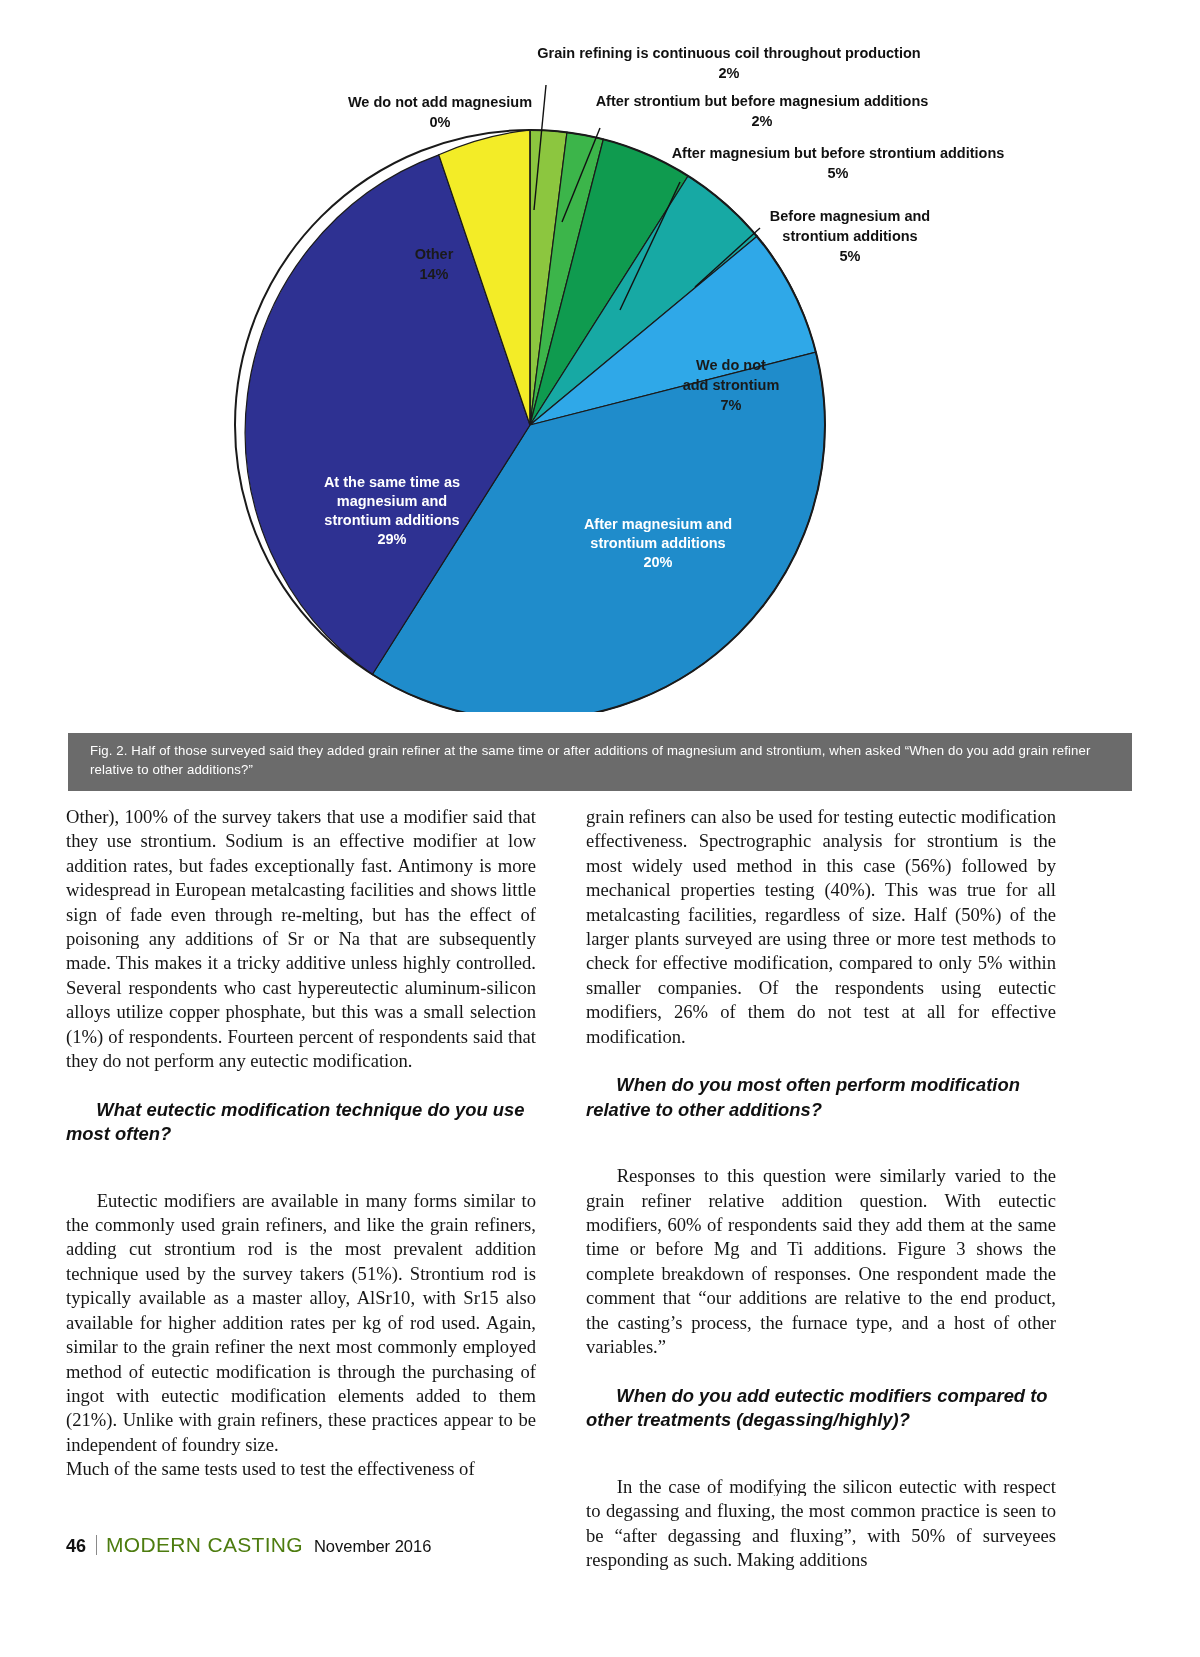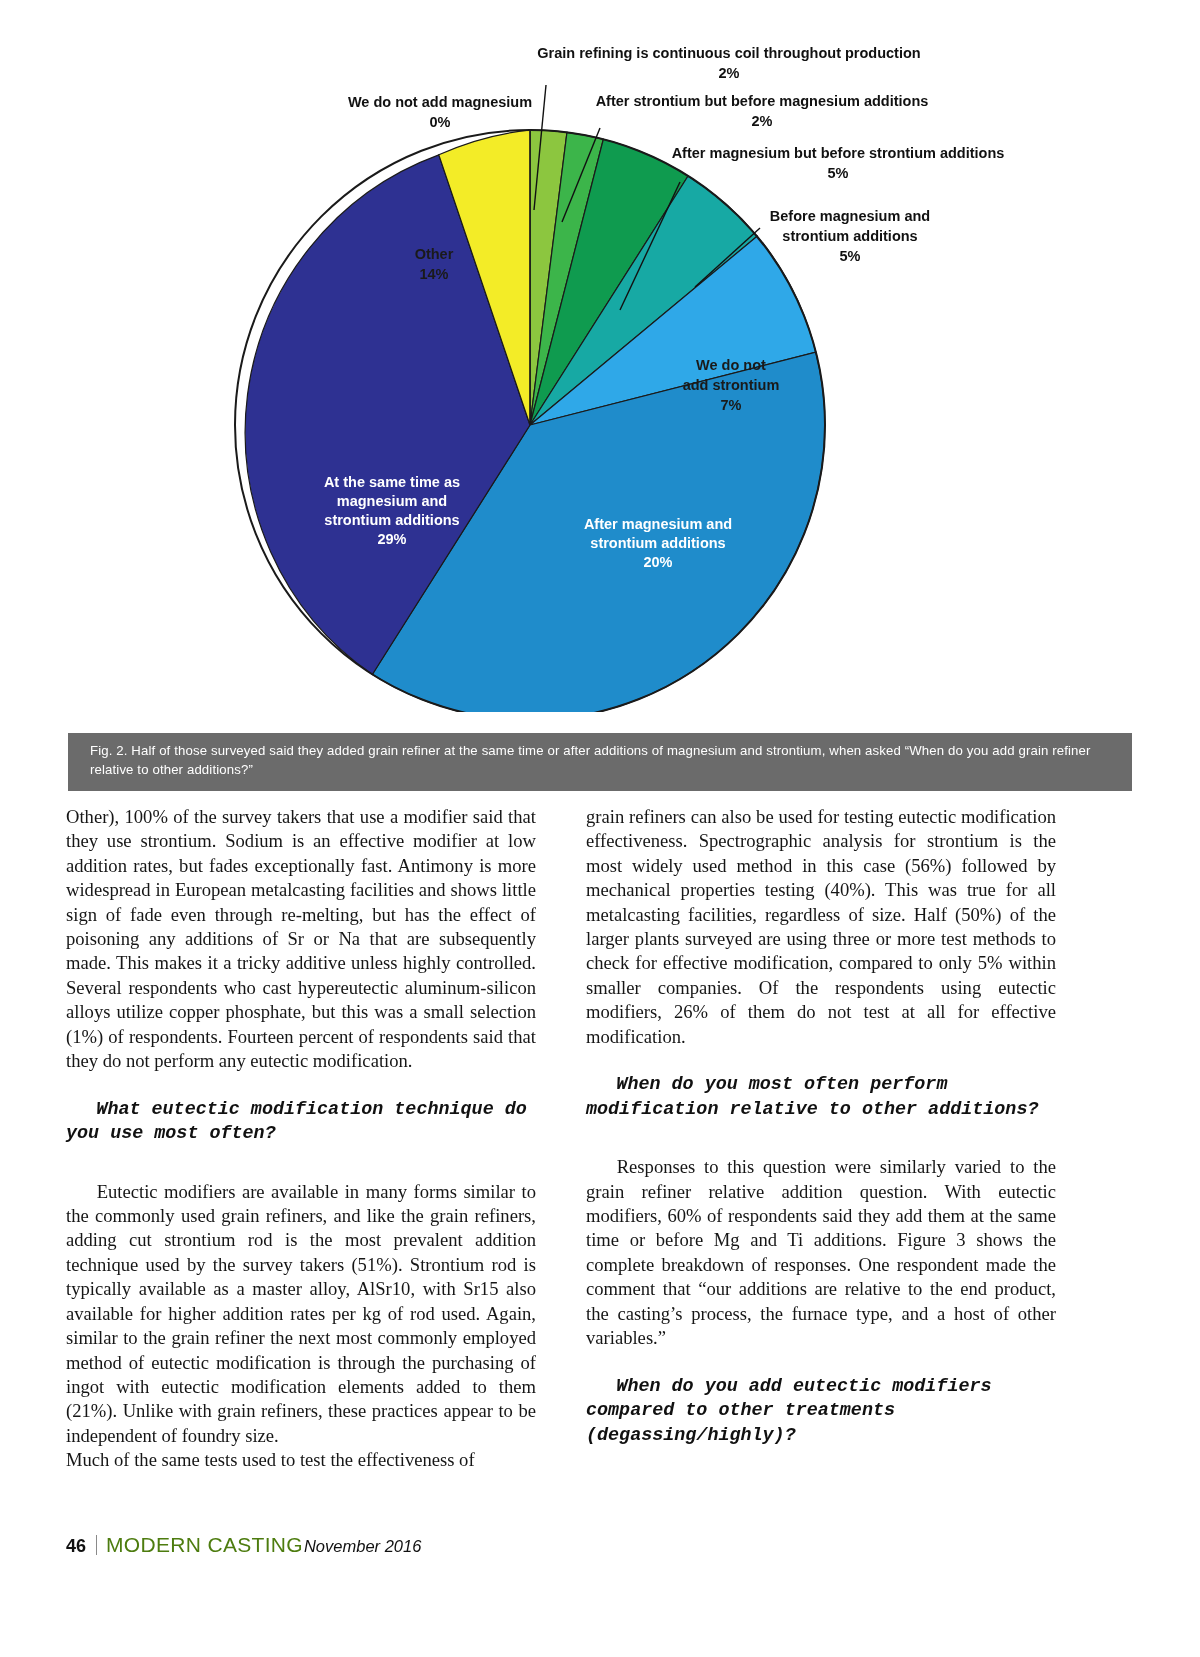--- a/index.html
+++ b/index.html
@@ -89,30 +89,30 @@
     text-align: justify;
     margin: 0 0 0 0;
     text-indent: 0;
     color: #161616;
     -webkit-hyphens: none;
     hyphens: none;
   }
   .para.indent { text-indent: 1.65em; }
 
   .subhead {
-    font-family: Liberation Mono, monospace;
+    font-family: Liberation Sans, sans-serif;
     font-style: italic;
     font-weight: bold;
     font-size: 18.4px;
     line-height: 24.4px;
     color: #111111;
     margin: 24.4px 0 0 0;
     text-indent: 1.65em;
   }
-  .subhead + .para { margin-top: 33px; }
+  .subhead + .para { margin-top: 42px; }
 
   
   #footer {
     position: absolute;
     left: 66px;
     top: 1497px;
     width: 1066px;
     height: 60px;
     display: flex;
     align-items: flex-end;
@@ -147,22 +147,21 @@
   #footer-pub {
     font-family: "Liberation Sans", sans-serif;
     font-size: 21px;
     color: #4d7c0f;
     letter-spacing: 0.015em;
   }
   #footer-issue {
     font-family: "Liberation Sans", sans-serif;
     font-size: 16.5px;
     color: #111111;
-    margin-left: 1px;
-    font-style: italic;
+    margin-left: 11px;
   }
 </style>
 </head>
 <body>
 
 <div id="figure-area">
 
   <svg id="pie-svg" width="1200" height="712" viewBox="0 0 1200 712">
 
     <g>
@@ -243,20 +242,21 @@
     <p class="subhead">What eutectic modification technique do you use most often?</p>
     <p class="para indent">Eutectic modifiers are available in many forms similar to the commonly used grain refiners, and like the grain refiners, adding cut strontium rod is the most prevalent addition technique used by the survey takers (51%). Strontium rod is typically available as a master alloy, AlSr10, with Sr15 also available for higher addition rates per kg of rod used. Again, similar to the grain refiner the next most commonly employed method of eutectic modification is through the purchasing of ingot with eutectic modification elements added to them (21%). Unlike with grain refiners, these practices appear to be independent of foundry size.</p>
     <p class="para">Much of the same tests used to test the effectiveness of</p>
   </div>
 
   <div class="column" id="col-right">
     <p class="para">grain refiners can also be used for testing eutectic modification effectiveness. Spectrographic analysis for strontium is the most widely used method in this case (56%) followed by mechanical properties testing (40%). This was true for all metalcasting facilities, regardless of size. Half (50%) of the larger plants surveyed are using three or more test methods to check for effective modification, compared to only 5% within smaller companies. Of the respondents using eutectic modifiers, 26% of them do not test at all for effective modification.</p>
     <p class="subhead">When do you most often perform modification relative to other additions?</p>
     <p class="para indent">Responses to this question were similarly varied to the grain refiner relative addition question.  With eutectic modifiers, 60% of respondents said they add them at the same time or before Mg and Ti additions. Figure 3 shows the complete breakdown of responses. One respondent made the comment that “our additions are relative to the end product, the casting’s process, the furnace type, and a host of other variables.”</p>
     <p class="subhead">When do you add eutectic modifiers compared to other treatments (degassing/highly)?</p>
+    <p class="para indent">In the case of modifying the silicon eutectic with respect to degassing and fluxing, the most common practice is seen to be “after degassing and fluxing”, with 50% of surveyees responding as such. Making additions</p>
   </div>
 </div>
 
 <div id="footer-rule"></div>
 <div id="footer">
   <div id="footer-inner">
     <span id="page-number">46</span>
     <span id="footer-divider"></span>
     <span id="footer-pub">MODERN CASTING</span>
     <span id="footer-issue">November 2016</span>

